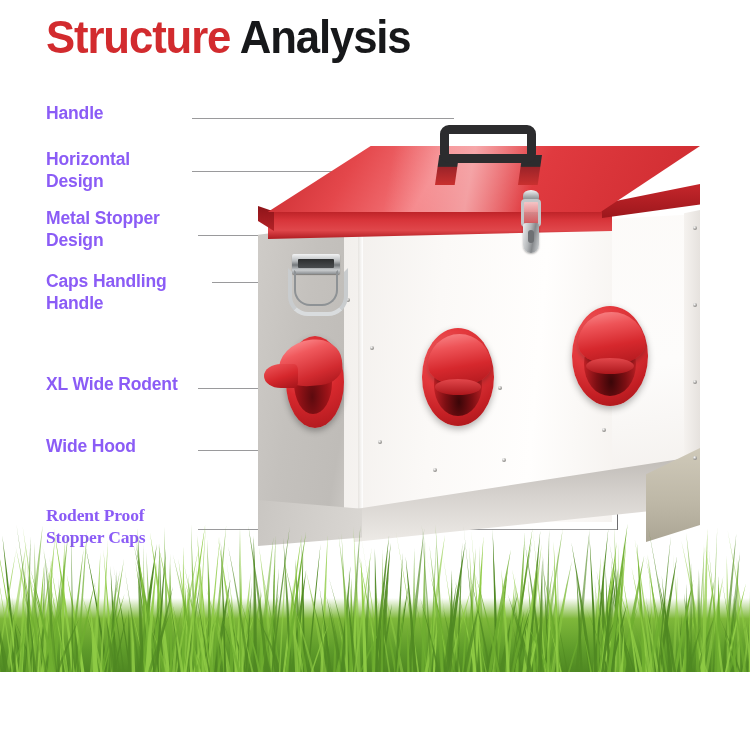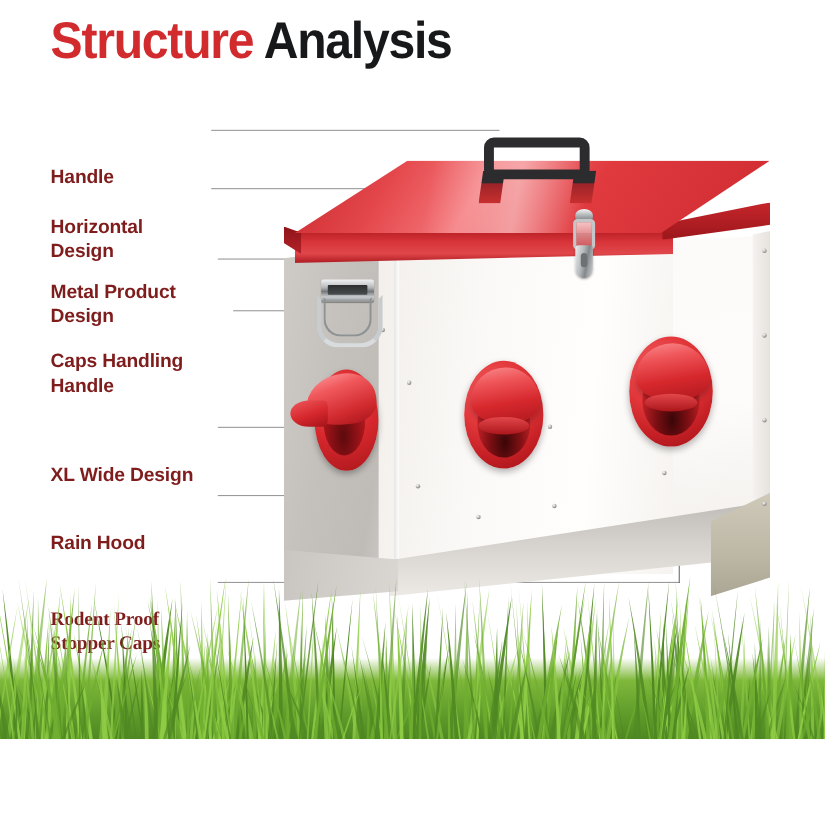--- a/index.html
+++ b/index.html
@@ -22,27 +22,26 @@
     white-space:nowrap;
     transform:scaleX(.93);
     transform-origin:left center;
   }
   #title .t-red{color:#D22B2E;}
   #title .t-black{color:#17181A;}
 
   
   .label{
     position:absolute;
-    color:#7f1d1d;
+    color:#8b5cf6;
     font-weight:bold;
     font-size:17.5px;
     line-height:21.5px;
     letter-spacing:-.15px;
     white-space:pre-line;
-    margin-top:47px;
   }
 
   
   .lead{position:absolute;background:#9a9a9c;height:1px;}
   .lead-v{position:absolute;background:#6e6e70;width:1px;}
 
   
   #box{position:absolute;left:250px;top:118px;width:460px;height:420px;}
 
   
@@ -290,29 +289,29 @@
 <div id="stage">
 
   <div id="title"><span class="t-red">Structure</span> <span class="t-black">Analysis</span></div>
 
   <div id="label-layer">
       <div class="label" style="left: 46px; top: 103px;">Handle</div>
       <div class="lead" style="left: 192px; top: 118px; width: 262px; background: rgb(154, 154, 156);"></div>
       <div class="label" style="left: 46px; top: 149px;">Horizontal
 Design</div>
       <div class="lead" style="left: 192px; top: 171px; width: 265px; background: rgb(154, 154, 156);"></div>
-      <div class="label" style="left: 46px; top: 208px;">Metal Product
+      <div class="label" style="left: 46px; top: 208px;">Metal Stopper
 Design</div>
       <div class="lead" style="left: 198px; top: 235px; width: 322px; background: rgb(154, 154, 156);"></div>
       <div class="label" style="left: 46px; top: 271px;">Caps Handling
 Handle</div>
       <div class="lead" style="left: 212px; top: 282px; width: 108px; background: rgb(154, 154, 156);"></div>
-      <div class="label" style="left: 46px; top: 374px;">XL Wide Design</div>
+      <div class="label" style="left: 46px; top: 374px;">XL Wide Rodent</div>
       <div class="lead" style="left: 198px; top: 388px; width: 260px; background: rgb(154, 154, 156);"></div>
-      <div class="label" style="left: 46px; top: 436px;">Rain Hood</div>
+      <div class="label" style="left: 46px; top: 436px;">Wide Hood</div>
       <div class="lead" style="left: 198px; top: 450px; width: 110px; background: rgb(154, 154, 156);"></div>
       <div class="label" style="left: 46px; top: 505px; font-family: Liberation Serif, serif;">Rodent Proof
 Stopper Caps</div>
       <div class="lead" style="left: 198px; top: 529px; width: 420px; background: rgb(154, 154, 156);"></div>
       <div class="lead-v" style="left: 520px; top: 235px; height: 6px;"></div>
       <div class="lead-v" style="left: 458px; top: 388px; height: 55px;"></div>
       <div class="lead-v" style="left: 308px; top: 450px; height: 4px;"></div>
       <div class="lead-v" style="left: 617px; top: 390px; height: 140px;"></div>
     </div>
 

